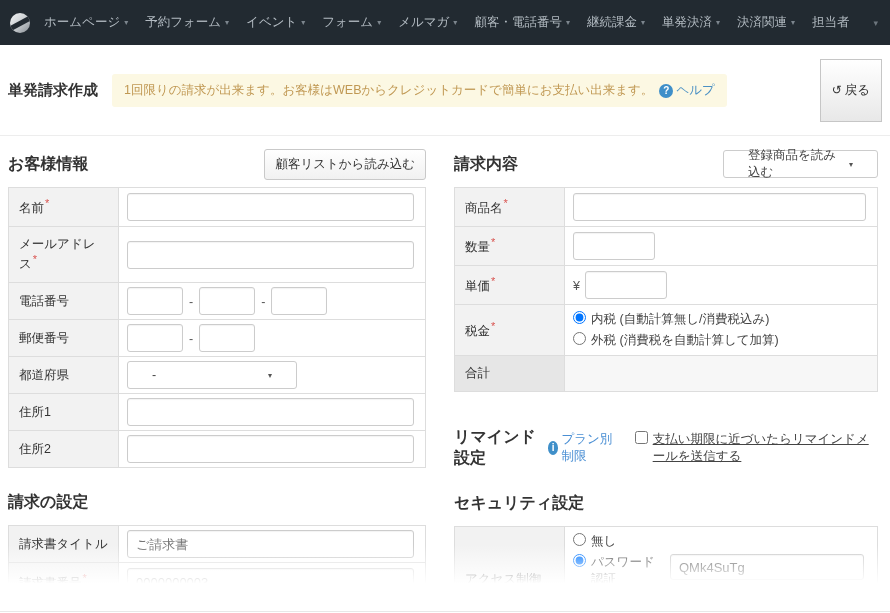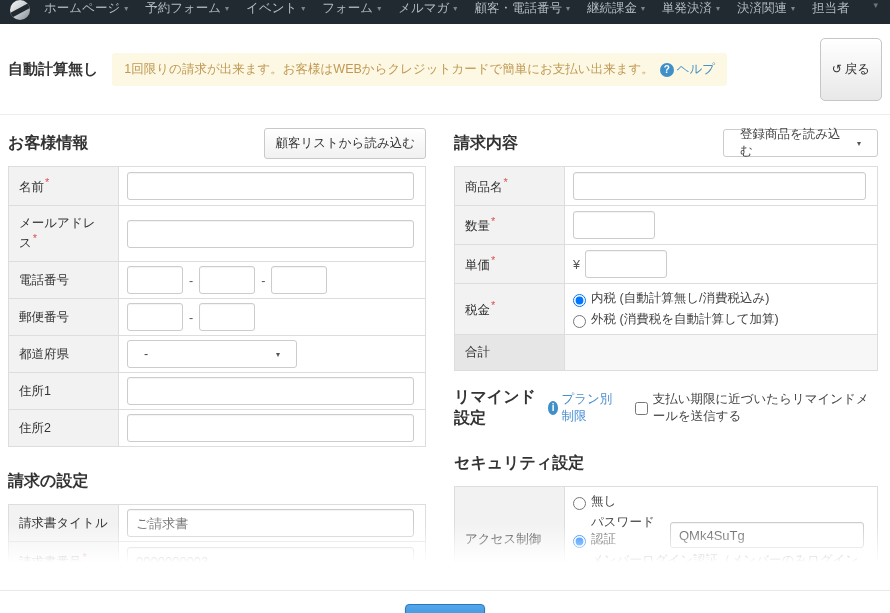--- a/index.html
+++ b/index.html
@@ -1,20 +1,20 @@
 <!DOCTYPE html>
 <html><head>
 <meta charset="utf-8">
 <style>
   * { box-sizing: border-box; margin: 0; padding: 0; }
   html,body { width:890px; height:613px; overflow:hidden; background:#fff;
     font-family:"Liberation Sans","DejaVu Sans",sans-serif; }
 
   
-  .navbar { height:24px; background:#222a31; display:flex; align-items:flex-start;
+  .navbar { height:45px; background:#222a31; display:flex; align-items:center;
     padding:0 10px; position:relative; }
   .logo { width:20px; height:20px; border-radius:50%; margin-right:14px;
     background:linear-gradient(135deg,#f4f4f4 0%,#cfd3d6 45%,#878d93 100%);
     position:relative; overflow:hidden; flex:0 0 auto; }
   .logo::after { content:""; position:absolute; left:-3px; top:8px; width:26px; height:5px;
     background:#222a31; transform:rotate(-28deg); }
   .nav-item { color:#b3bbc2; font-size:12.5px; margin-right:17px; display:flex;
     align-items:center; cursor:pointer; white-space:nowrap; }
   .nav-caret { font-size:8px; color:#7c858d; margin-left:4px; }
   .nav-user-caret { position:absolute; right:12px; color:#6d767e; font-size:9px; }
@@ -23,37 +23,37 @@
   .page-header { display:flex; align-items:center; padding:14px 8px 13px 8px;
     border-bottom:1px solid #ededed; }
   .page-title { font-size:15px; font-weight:bold; color:#333; margin-right:14px; white-space:nowrap; }
   .info-box { background:#fcf8e3; color:#c09853; font-size:12.5px; padding:8px 12px;
     border-radius:3px; display:flex; align-items:center; white-space:nowrap; }
   .help-icon { display:inline-block; width:14px; height:14px; border-radius:50%;
     background:#3f8fc9; color:#fff; font-size:10px; font-weight:bold; text-align:center;
     line-height:14px; margin:0 3px 0 6px; }
   .help-link { color:#4a90c4; text-decoration:none; cursor:pointer; }
   .back-btn { margin-left:auto; background:linear-gradient(#ffffff,#e8e8e8);
-    border:1px solid #c6c6c6; border-radius:5px; padding:22px 11px; font-size:12.5px;
+    border:1px solid #c6c6c6; border-radius:0; padding:22px 11px; font-size:12.5px;
     color:#333; cursor:pointer; white-space:nowrap; }
   .back-btn .ico { font-size:12px; margin-right:3px; }
 
   
   .main { position:relative; height:457px; overflow:hidden; padding-top:12px; }
   .col-left  { margin-left:8px; width:418px; }
   .col-right { position:absolute; left:454px; top:12px; width:424px; }
 
   .sec-head { display:flex; align-items:center; justify-content:space-between;
     margin:2px 0 9px 0; height:28px; }
   .sec-title { font-size:16px; font-weight:bold; color:#333; }
   .ghost-btn { background:linear-gradient(#ffffff,#f1f1f1); border:1px solid #c9c9c9;
     border-radius:3px; padding:6px 10px; font-size:12.5px; color:#333; cursor:pointer; }
 
   .fake-select { border:1px solid #ccc; border-radius:3px; background:#fff; height:28px;
-    display:flex; align-items:center; padding:0 16px; font-size:12.5px; color:#444;
+    display:flex; align-items:center; padding:0 24px; font-size:12.5px; color:#444;
     cursor:pointer; justify-content:space-between; }
   .fake-select .caret { font-size:8px; color:#555; margin-left:8px; }
 
   table.form { width:100%; border-collapse:collapse; border:1px solid #ddd; }
   table.form td { border:1px solid #ddd; vertical-align:middle; }
   td.lbl { width:110px; background:#f2f2f2; padding:9px 10px; font-size:12.5px; color:#333; }
   td.val { padding:4px 8px; background:#fff; font-size:12.5px; color:#555; }
   tr.total-row td.lbl { background:#e6e6e6; }
   tr.total-row td.val { background:#f7f7f7; height:26px; }
   .req { color:#d9534f; font-size:11px; vertical-align:super; margin-left:1px; }
@@ -61,30 +61,30 @@
   input[type=text] { height:28px; border:1px solid #ccc; border-radius:3px;
     padding:0 8px; font-size:13px; color:#555; outline:none;
     box-shadow:inset 0 1px 1px rgba(0,0,0,.05); font-family:inherit; }
   input.full { width:99%; }
   input.tiny { width:56px; }
   input.small { width:82px; }
   input.pw { width:200px; height:26px; }
   .dash { margin:0 6px; color:#555; }
   .yen { margin-right:5px; color:#555; }
 
-  .opt-line { display:flex; align-items:flex-end; padding:2px 0; font-size:12.5px; color:#444; }
+  .opt-line { display:flex; align-items:flex-start; padding:2px 0; font-size:12.5px; color:#444; }
   .opt-line input { margin-right:5px; }
 
-  .reminder { display:flex; align-items:center; margin:16px 0 0 0; }
+  .reminder { display:flex; align-items:center; margin:35px 0 0 0; }
   .info-i { display:inline-block; width:14px; height:14px; border-radius:50%;
     background:#3f8fc9; color:#fff; font-size:10px; font-weight:bold; font-style:normal;
     text-align:center; line-height:14px; margin:0 3px 0 8px; }
   .plan-link { color:#4a8fd4; font-size:12.5px; text-decoration:none; cursor:pointer; }
-  .reminder-check { margin-left:16px; display:flex; align-items:center;
-    font-size:12.5px; color:#444; }
+  .reminder-check { margin-left:16px; display:flex; align-items:flex-start;
+    font-size:12.5px; color:#444;text-decoration:underline; }
   .reminder-check input { margin-right:5px; }
 
   .sec-title-sec { margin:20px 0 9px 0; }
 
   .fade { position:absolute; left:0; right:0; bottom:0; height:48px; pointer-events:none;
     background:linear-gradient(to bottom, rgba(255,255,255,0), #ffffff 80%); }
 
   
   .footer { border-top:1px solid #e8e8e8; margin-top:18px; text-align:center; padding-top:13px; }
   .submit-btn { background:linear-gradient(#53a6e8,#2583d6); border:1px solid #2a76c0;
@@ -132,21 +132,21 @@
       <span>決済関連</span>
       <span class="nav-caret">▾</span>
     </span>
   <span class="nav-item">
       <span>担当者</span>
     </span>
   <span class="nav-user-caret">▾</span>
 </div>
 
 <div class="page-header">
-  <span class="page-title">自動計算無し</span>
+  <span class="page-title">単発請求作成</span>
   <span class="info-box">
     <span>1回限りの請求が出来ます。お客様はWEBからクレジットカードで簡単にお支払い出来ます。</span>
     <span class="help-icon">?</span>
     <a class="help-link">ヘルプ</a>
   </span>
   <button class="back-btn">
     <span class="ico">↺</span><span>戻る</span>
   </button>
 </div>
 

